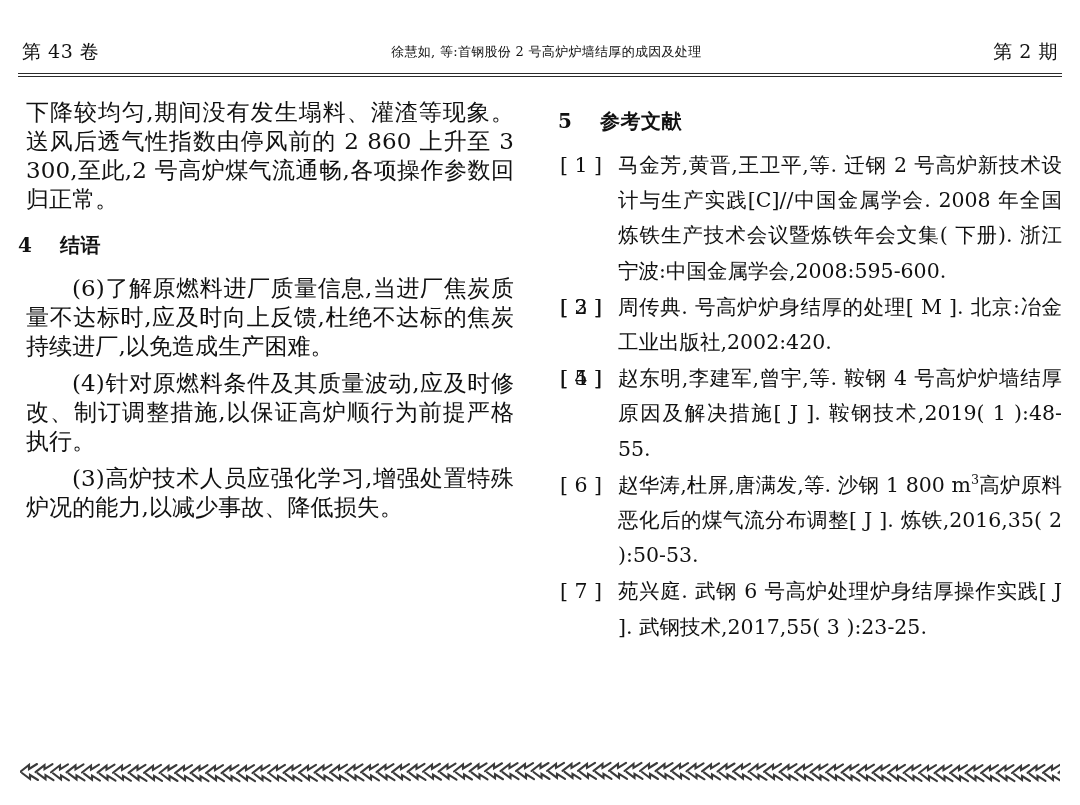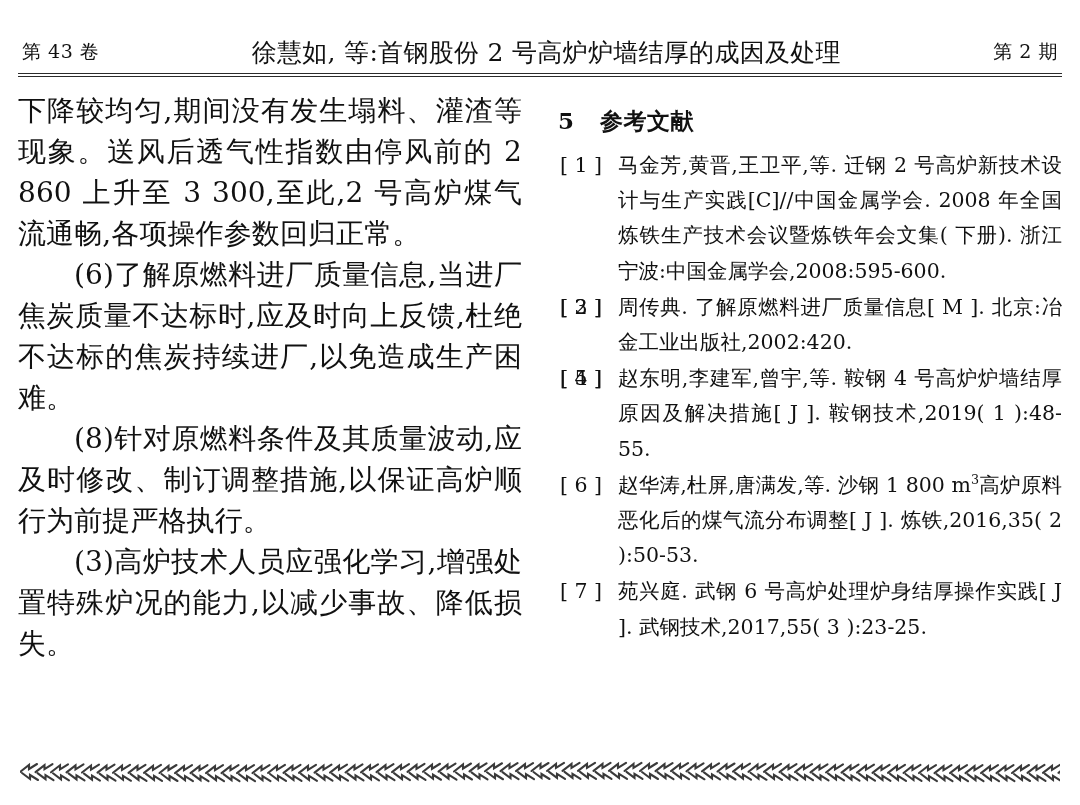--- a/index.html
+++ b/index.html
@@ -23,21 +23,21 @@
     width: 1080px; height: 36px;
     display: flex;
     align-items: center;
     justify-content: space-between;
     padding: 0 22px;
     box-sizing: border-box;
     font-size: 19px;
     letter-spacing: 0.5px;
   }
   .running-head .rh-center {
-    font-size: 25px;
+    font-size: 13px;
     letter-spacing: 0.3px;
   }
   .rule-double {
     position: absolute;
     left: 18px; top: 73px;
     width: 1044px;
     height: 4px;
     border-top: 1.6px solid #2b2b2b;
     border-bottom: 1.1px solid #2b2b2b;
     box-sizing: border-box;
@@ -52,35 +52,35 @@
   }
   .col {
     position: absolute;
     top: 0;
     width: 504px;
   }
   .col-left  { left: 18px; }
   .col-right { left: 558px; }
 
   p.body-text {
-    margin: 0;
-    font-size: 28px;
-    line-height: 41px;
+    margin: 8px;
+    font-size: 23px;
+    line-height: 29px;
     text-align: justify;
     text-justify: inter-character;
     letter-spacing: 0.1px;
     text-indent: 0;
   }
   p.indent { text-indent: 2em; }
 
   h2.section-head {
     margin: 10px 0 6px 0;
     font-family: "DejaVu Sans", "Liberation Sans", sans-serif;
     font-weight: bold;
-    font-size: 23px;
+    font-size: 20px;
     line-height: 42px;
     letter-spacing: 0.5px;
   }
   h2.section-head .sec-num {
     display: inline-block;
     min-width: 42px;
     font-family: "DejaVu Serif", "Liberation Serif", serif;
   }
 
   
@@ -130,23 +130,26 @@
   <span class="rh-right">第 2 期</span>
 </div>
 <div class="rule-double"></div>
 
 <div class="columns">
 
   <div class="col col-left">
 
     <p class="body-text">下降较均匀,期间没有发生塌料、灌渣等现象。送风后透气性指数由停风前的 2 860 上升至 3 300,至此,2 号高炉煤气流通畅,各项操作参数回归正常。</p>
 
+    <h2 class="section-head">
+      <span class="sec-num">4</span><span>结语</span>
+    </h2>
 
     <p class="body-text indent">(6)了解原燃料进厂质量信息,当进厂焦炭质量不达标时,应及时向上反馈,杜绝不达标的焦炭持续进厂,以免造成生产困难。</p>
-    <p class="body-text indent">(8)针对原燃料条件及其质量波动,应及时修改、制订调整措施,以保证高炉顺行为前提严格执行。</p>
+    <p class="body-text indent">(4)针对原燃料条件及其质量波动,应及时修改、制订调整措施,以保证高炉顺行为前提严格执行。</p>
     <p class="body-text indent">(3)高炉技术人员应强化学习,增强处置特殊炉况的能力,以减少事故、降低损失。</p>
 
   </div>
 
   <div class="col col-right">
 
     <h2 class="section-head">
       <span class="sec-num">5</span><span>参考文献</span>
     </h2>
 
@@ -156,21 +159,21 @@
         <span class="ref-num">[ 1 ]</span>
         <span class="ref-text">马金芳,黄晋,王卫平,等. 迁钢 2 号高炉新技术设计与生产实践[C]//中国金属学会. 2008 年全国炼铁生产技术会议暨炼铁年会文集( 下册). 浙江宁波:中国金属学会,2008:595-600.</span>
       </li>
 
       <li class="ref-item">
         <span class="ref-num">[ 2 ]</span>
       </li>
 
       <li class="ref-item">
         <span class="ref-num">[ 3 ]</span>
-        <span class="ref-text">周传典. 了解原燃料进厂质量信息[ M ]. 北京:冶金工业出版社,2002:420.</span>
+        <span class="ref-text">周传典. 号高炉炉身结厚的处理[ M ]. 北京:冶金工业出版社,2002:420.</span>
       </li>
 
       <li class="ref-item">
         <span class="ref-num">[ 4 ]</span>
       </li>
 
       <li class="ref-item">
         <span class="ref-num">[ 5 ]</span>
         <span class="ref-text">赵东明,李建军,曾宇,等. 鞍钢 4 号高炉炉墙结厚原因及解决措施[ J ]. 鞍钢技术,2019( 1 ):48-55.</span>
       </li>

